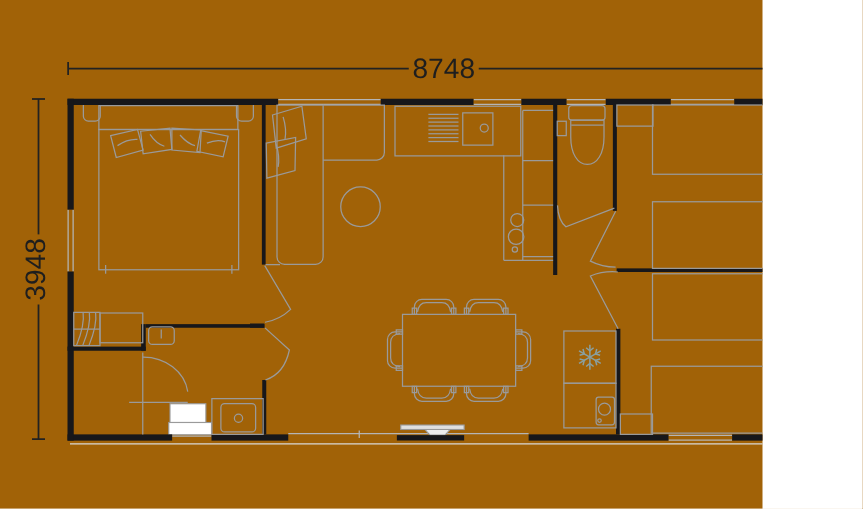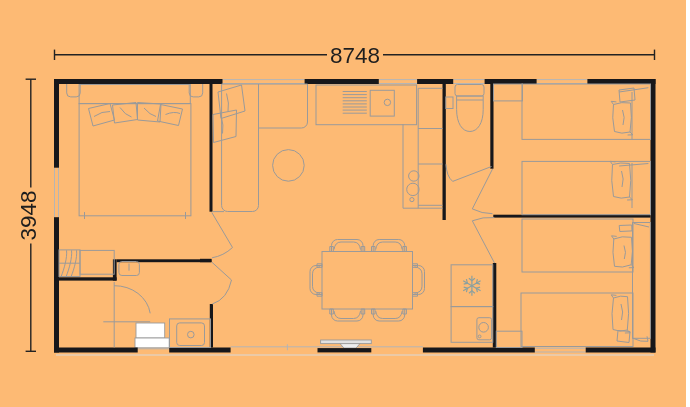--- a/index.html
+++ b/index.html
@@ -1,16 +1,16 @@
 <!DOCTYPE html>
 <html><head>
 <meta charset="utf-8">
 <style>
 html,body{margin:0;padding:0;background:#ffffff;}
-#wrap{width:686px;height:407px;position:relative;background:#fdba74;overflow:hidden;}
+#wrap{width:610px;height:407px;position:relative;background:#a16207;overflow:hidden;}
 svg{display:block;}
 text{font-family:"Liberation Sans", sans-serif;fill:#1e1e1e;}
 </style>
 </head>
 <body>
 <div id="wrap">
 <svg width="690" height="407" viewBox="0 0 690 407">
 
 <g stroke="#222" stroke-width="1.4" fill="none">
   <line x1="54.5" y1="54.8" x2="327" y2="54.8"></line>

